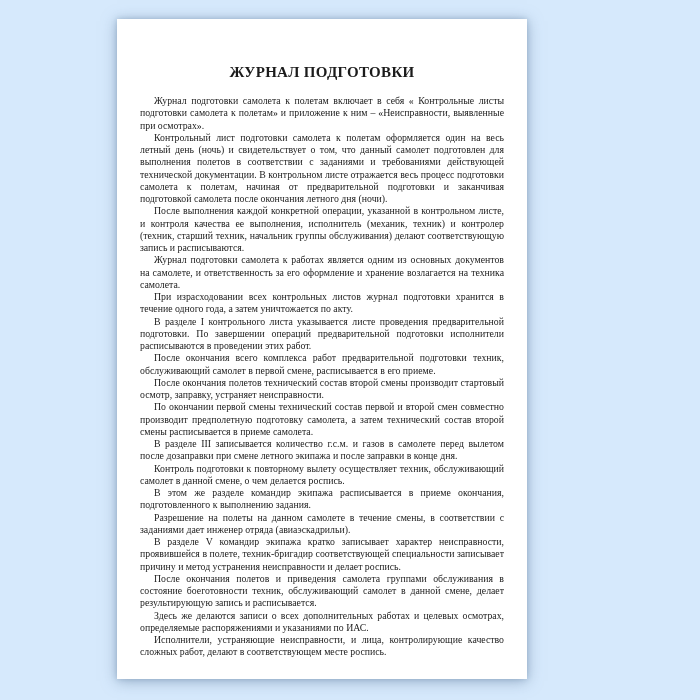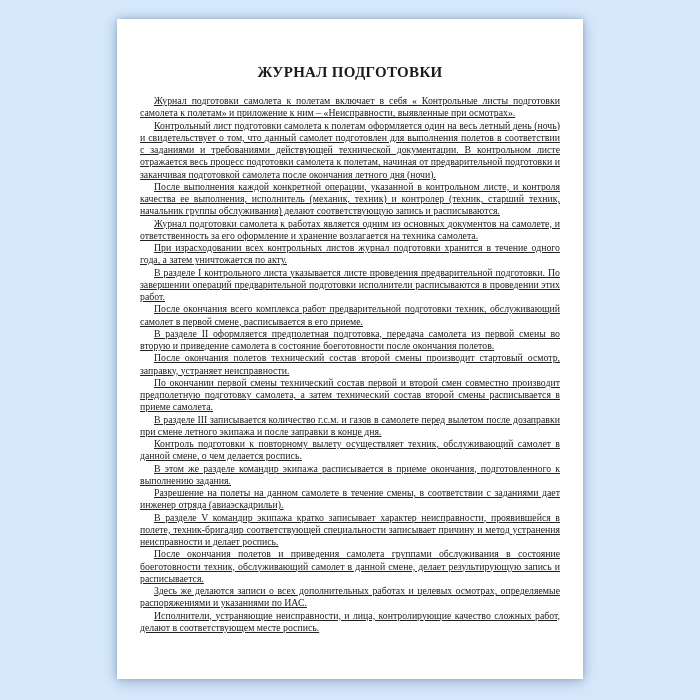--- a/index.html
+++ b/index.html
@@ -11,21 +11,21 @@
     height: 700px;
     background: #d6e9fc;
     overflow: hidden;
     font-family: "Liberation Serif", serif;
     position: relative;
   }
   .paper {
     position: absolute;
     left: 117px;
     top: 19px;
-    width: 466px;
+    width: 410px;
     height: 660px;
     background: #ffffff;
     box-shadow: 0 2px 14px rgba(96, 126, 158, 0.55), 0 0 5px rgba(96, 126, 158, 0.35);
     box-sizing: border-box;
     padding: 44px 23px 0 23px;
   }
   .doc-title {
     margin: 0 0 14px 0;
     font-size: 15px;
     font-weight: bold;
@@ -34,40 +34,38 @@
     letter-spacing: 0.3px;
     color: #1b1b1b;
   }
   .doc-body p {
     margin: 0;
     font-size: 9.8px;
     line-height: 12.25px;
     text-align: justify;
     text-indent: 14px;
     color: #212121;
-    text-decoration: underline;
   }
 </style>
 </head>
 <body>
 
 <div class="scene">
   <div class="paper">
     <h1 class="doc-title">
       <span>ЖУРНАЛ ПОДГОТОВКИ</span><br>
     </h1>
     <div class="doc-body">
       <p>Журнал подготовки самолета к полетам включает в себя « Контрольные листы подготовки самолета к полетам» и приложение к ним – «Неисправности, выявленные при осмотрах».</p>
       <p>Контрольный лист подготовки самолета к полетам оформляется один на весь летный день (ночь) и свидетельствует о том, что данный самолет подготовлен для выполнения полетов в соответствии с заданиями и требованиями действующей технической документации. В контрольном листе отражается весь процесс подготовки самолета к полетам, начиная от предварительной подготовки и заканчивая подготовкой самолета после окончания летного дня (ночи).</p>
       <p>После выполнения каждой конкретной операции, указанной в контрольном листе, и контроля качества ее выполнения, исполнитель (механик, техник) и контролер (техник, старший техник, начальник группы обслуживания) делают соответствующую запись и расписываются.</p>
       <p>Журнал подготовки самолета к работах является одним из основных документов на самолете, и ответственность за его оформление и хранение возлагается на техника самолета.</p>
       <p>При израсходовании всех контрольных листов журнал подготовки хранится в течение одного года, а затем уничтожается по акту.</p>
       <p>В разделе I контрольного листа указывается листе проведения предварительной подготовки. По завершении операций предварительной подготовки исполнители расписываются в проведении этих работ.</p>
       <p>После окончания всего комплекса работ предварительной подготовки техник, обслуживающий самолет в первой смене, расписывается в его приеме.</p>
-      <p>В разделе II оформляется предполетная подготовка, передача самолета из первой смены во вторую и приведение самолета в состояние боеготовности после окончания полетов.</p>
       <p>После окончания полетов технический состав второй смены производит стартовый осмотр, заправку, устраняет неисправности.</p>
       <p>По окончании первой смены технический состав первой и второй смен совместно производит предполетную подготовку самолета, а затем технический состав второй смены расписывается в приеме самолета.</p>
       <p>В разделе III записывается количество г.с.м. и газов в самолете перед вылетом после дозаправки при смене летного экипажа и после заправки в конце дня.</p>
       <p>Контроль подготовки к повторному вылету осуществляет техник, обслуживающий самолет в данной смене, о чем делается роспись.</p>
       <p>В этом же разделе командир экипажа расписывается в приеме окончания, подготовленного к выполнению задания.</p>
       <p>Разрешение на полеты на данном самолете в течение смены, в соответствии с заданиями дает инженер отряда (авиаэскадрильи).</p>
       <p>В разделе V командир экипажа кратко записывает характер неисправности, проявившейся в полете, техник-бригадир соответствующей специальности записывает причину и метод устранения неисправности и делает роспись.</p>
       <p>После окончания полетов и приведения самолета группами обслуживания в состояние боеготовности техник, обслуживающий самолет в данной смене, делает результирующую запись и расписывается.</p>
       <p>Здесь же делаются записи о всех дополнительных работах и целевых осмотрах, определяемые распоряжениями и указаниями по ИАС.</p>
       <p>Исполнители, устраняющие неисправности, и лица, контролирующие качество сложных работ, делают в соответствующем месте роспись.</p>

